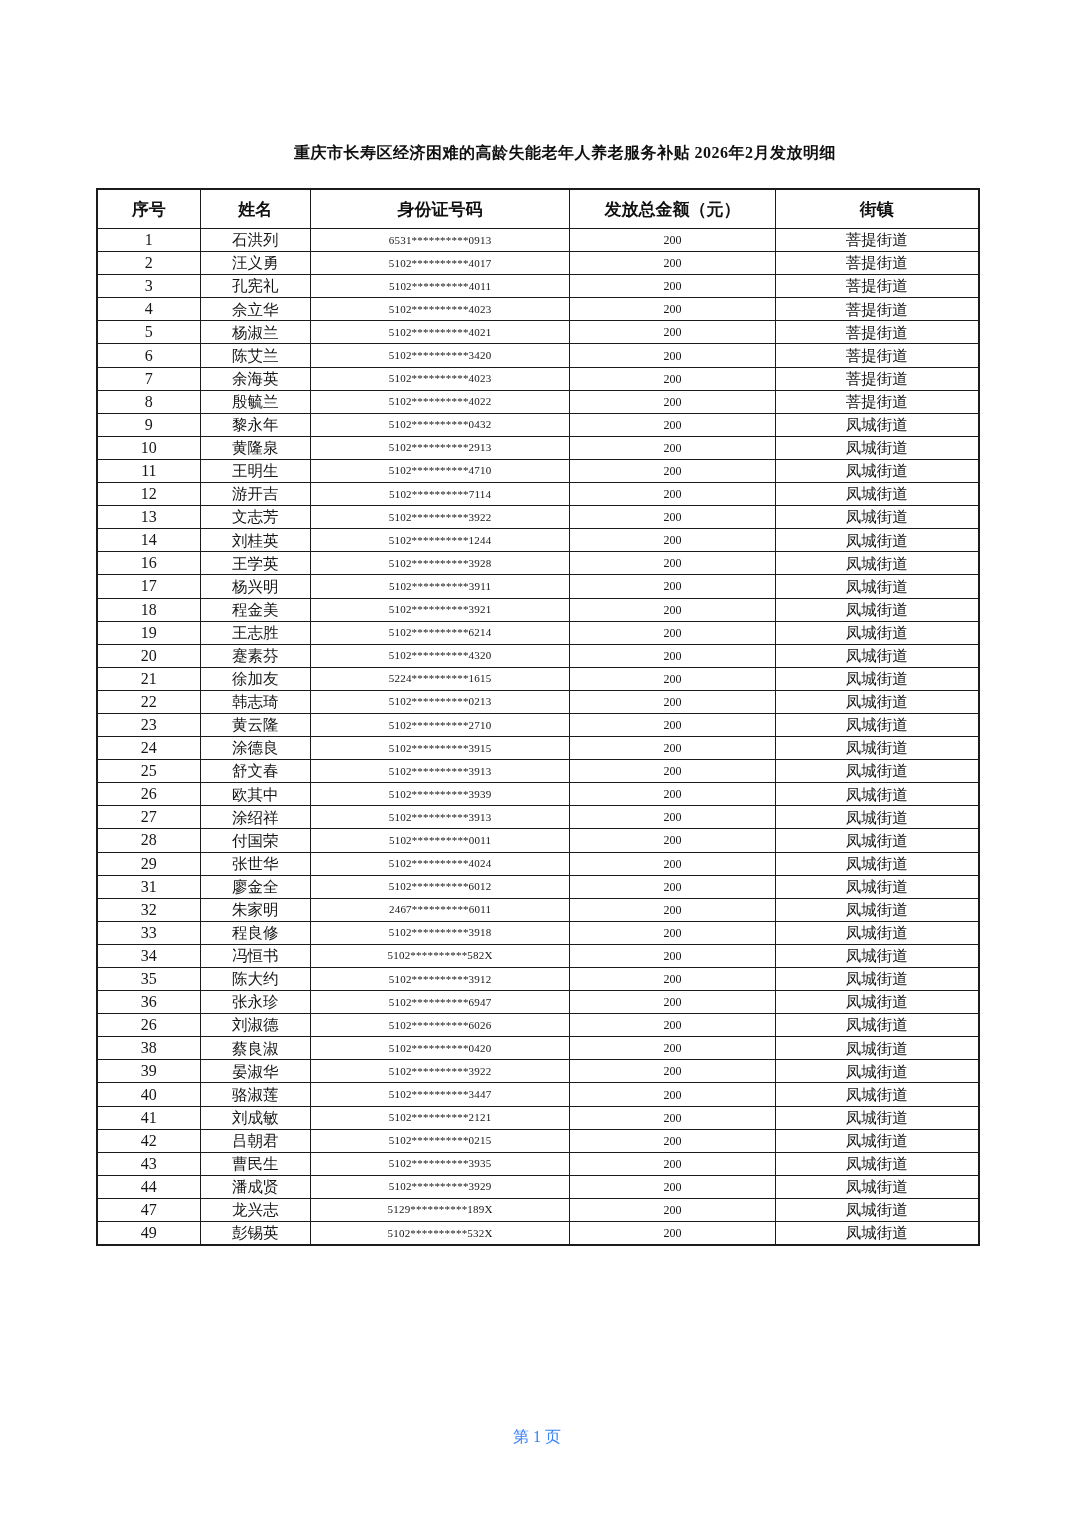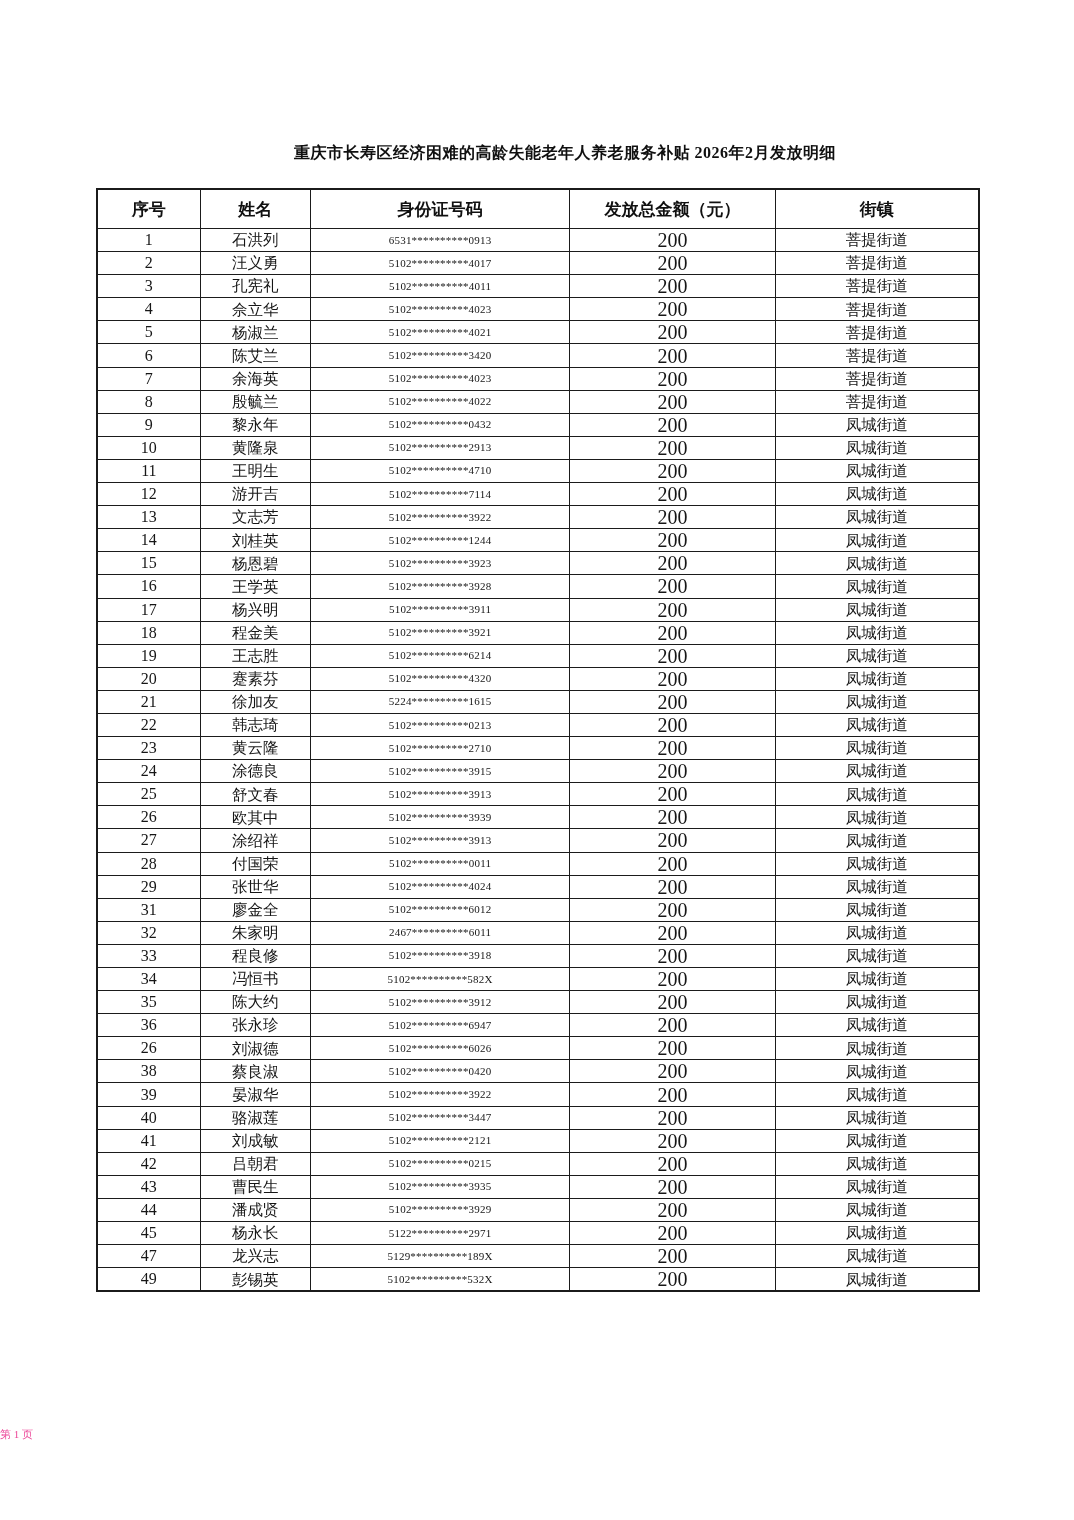--- a/index.html
+++ b/index.html
@@ -56,33 +56,34 @@
     color: #101010;
   }
   table.grid td {
     height: 22.1px;
     font-size: 15.5px;
     line-height: 1;
     color: #161616;
   }
   table.grid td:nth-child(1) { font-size: 16px; }
   table.grid td:nth-child(3) { font-size: 11px; letter-spacing: 0.2px; }
-  table.grid td:nth-child(4) { font-size: 20px; }
+  table.grid td:nth-child(4) { font-size: 12px; }
   col.c-index  { width: 11.7%; }
   col.c-name   { width: 12.5%; }
   col.c-id     { width: 29.4%; }
   col.c-amount { width: 23.3%; }
   col.c-town   { width: 23.1%; }
   .page-footer {
     position: absolute;
     top: 1427px;
     left: 0;
     width: 100%;
-    font-size: 11px;
-    color: #ec4899;
+    text-align: center;
+    font-size: 16px;
+    color: #3b82f6;
   }
 </style>
 </head>
 <body>
 
 <div class="page">
 
   <div class="doc-title">重庆市长寿区经济困难的高龄失能老年人养老服务补贴 2026年2月发放明细</div>
 
   <div class="table-wrap">
@@ -196,27 +197,20 @@
             <td>凤城街道</td>
           </tr>
           <tr>
             <td>14</td>
             <td>刘桂英</td>
             <td>5102**********1244</td>
             <td>200</td>
             <td>凤城街道</td>
           </tr>
           <tr>
-            <td>15</td>
-            <td>杨恩碧</td>
-            <td>5102**********3923</td>
-            <td>200</td>
-            <td>凤城街道</td>
-          </tr>
-          <tr>
             <td>16</td>
             <td>王学英</td>
             <td>5102**********3928</td>
             <td>200</td>
             <td>凤城街道</td>
           </tr>
           <tr>
             <td>17</td>
             <td>杨兴明</td>
             <td>5102**********3911</td>
@@ -399,27 +393,20 @@
             <td>凤城街道</td>
           </tr>
           <tr>
             <td>44</td>
             <td>潘成贤</td>
             <td>5102**********3929</td>
             <td>200</td>
             <td>凤城街道</td>
           </tr>
           <tr>
-            <td>45</td>
-            <td>杨永长</td>
-            <td>5122**********2971</td>
-            <td>200</td>
-            <td>凤城街道</td>
-          </tr>
-          <tr>
             <td>47</td>
             <td>龙兴志</td>
             <td>5129**********189X</td>
             <td>200</td>
             <td>凤城街道</td>
           </tr>
           <tr>
             <td>49</td>
             <td>彭锡英</td>
             <td>5102**********532X</td>

